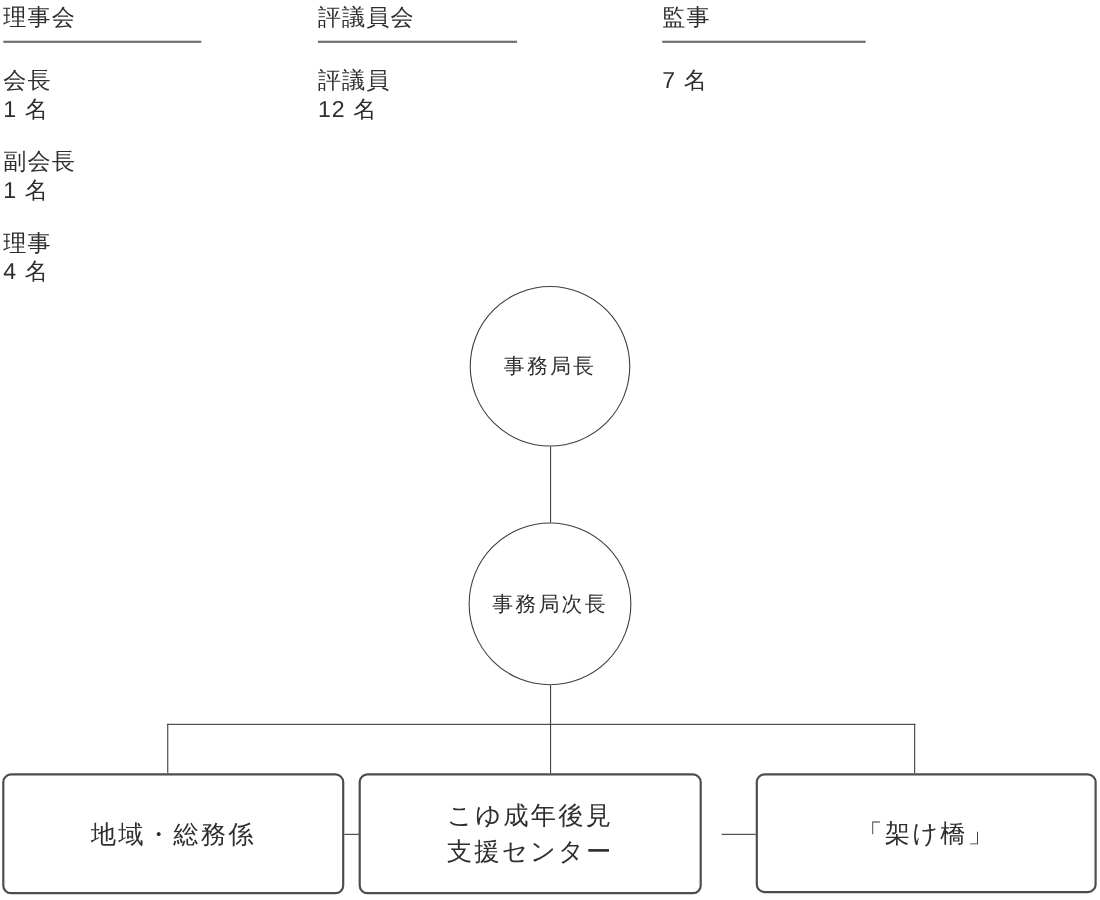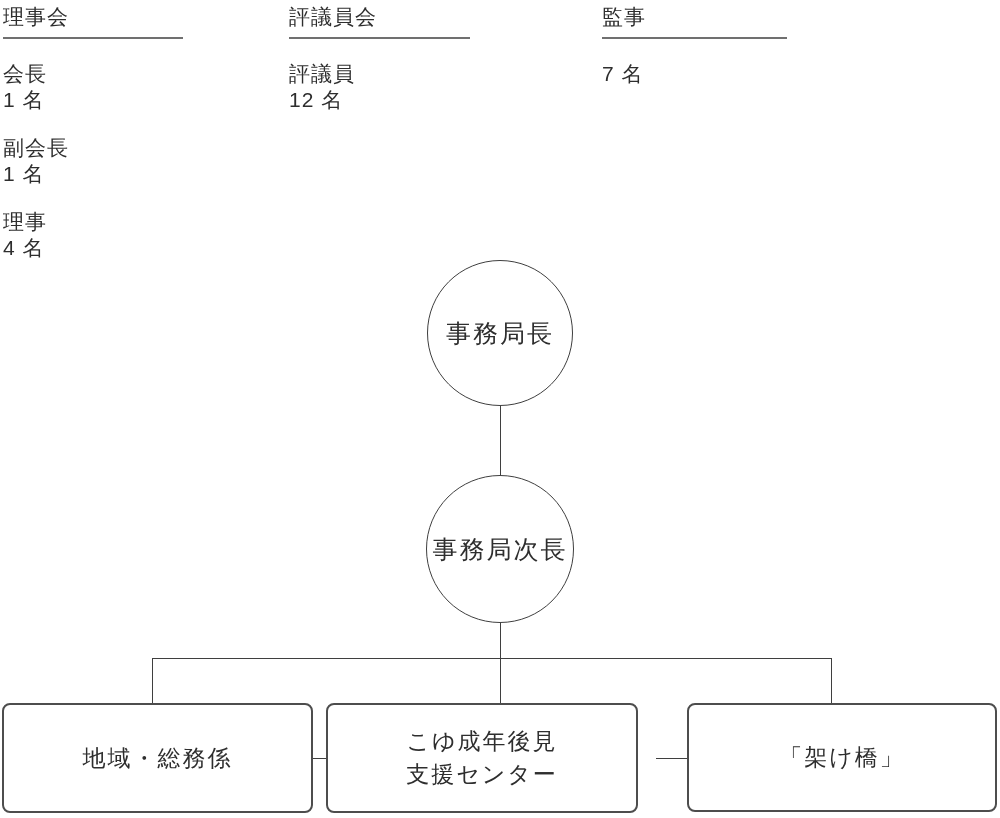--- a/index.html
+++ b/index.html
@@ -50,21 +50,21 @@
 
   
   .org-circle{
     position:absolute;
     border:1.5px solid var(--line);
     border-radius:50%;
     background:var(--bg);
     display:flex;
     align-items:center;
     justify-content:center;
-    font-size:25px;
+    font-size:19px;
     letter-spacing:2px;
     text-align:center;
   }
   #circle-director{left:427px;top:260px;width:146px;height:146px;}
   #circle-deputy{left:426px;top:475px;width:148px;height:148px;}
 
   
   .vline,.hline{position:absolute;background:var(--line);}
   .vline{width:1px;}
   .hline{height:1px;}

